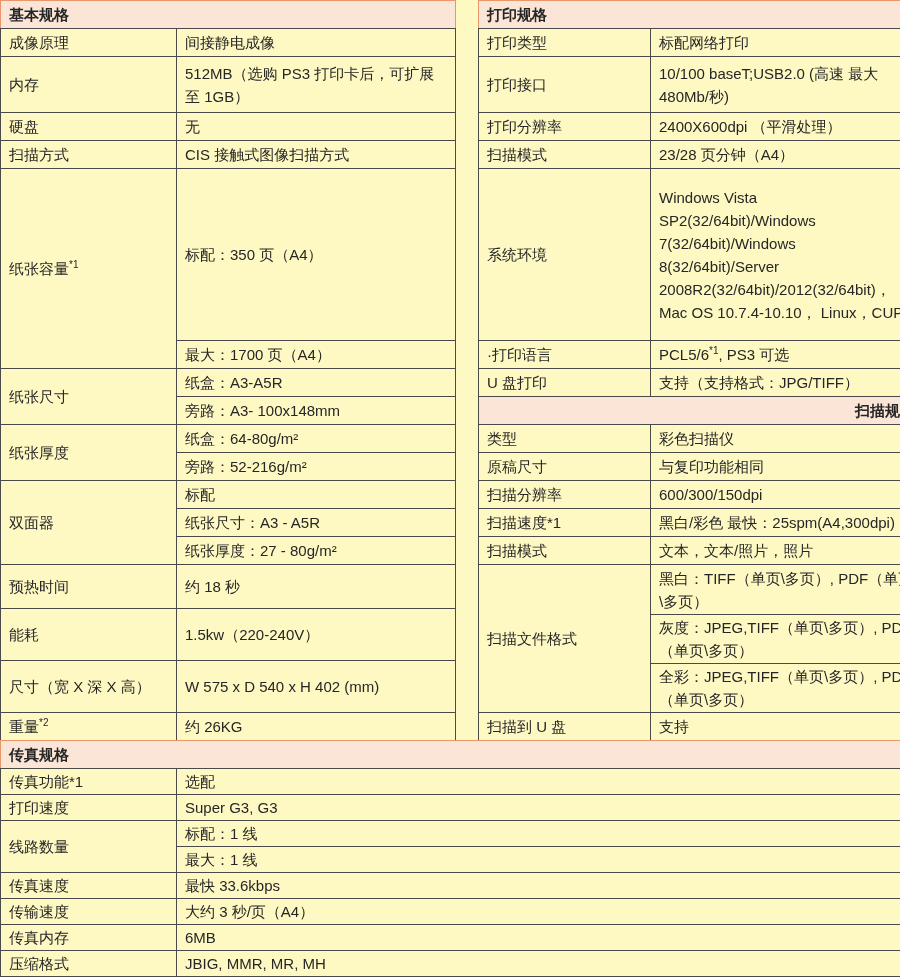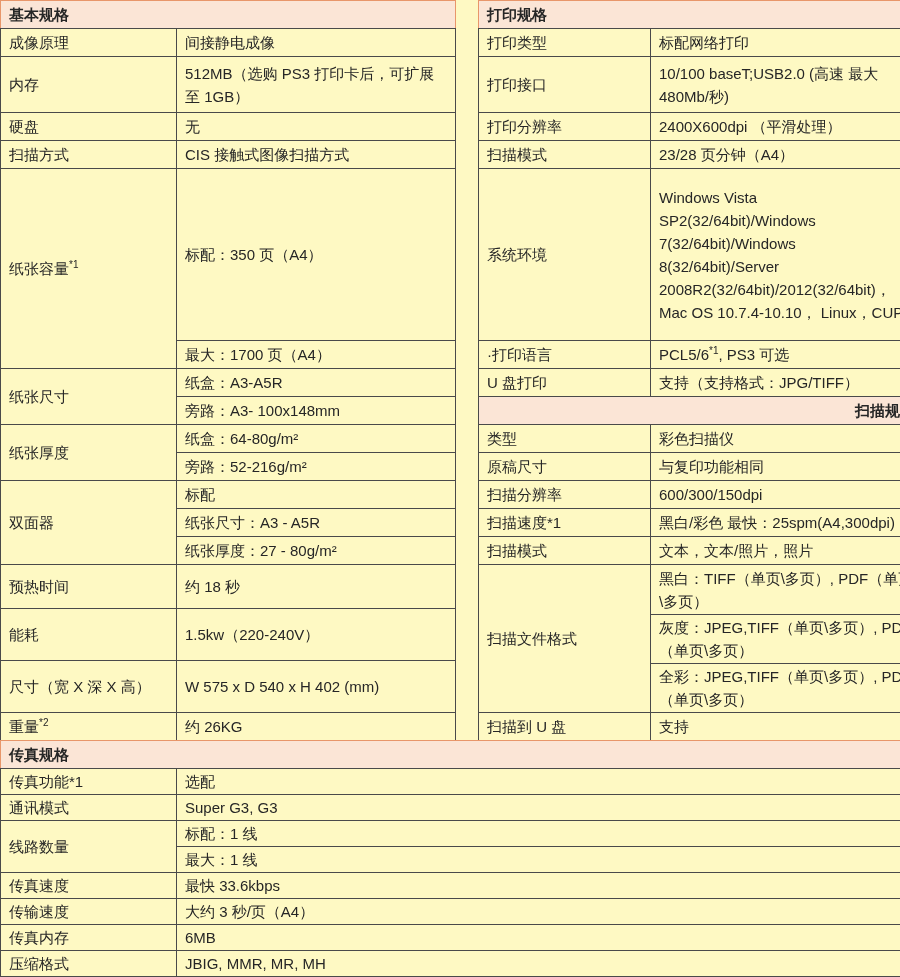--- a/index.html
+++ b/index.html
@@ -185,21 +185,21 @@
       </colgroup>
     <tbody>
         <tr class="h28">
           <td colspan="2" class="band">传真规格</td>
         </tr>
     <tr class="h27">
       <td>传真功能*1</td>
       <td>选配</td>
     </tr>
     <tr class="h27">
-      <td>通讯模式</td>
+      <td>打印速度</td>
       <td>Super G3, G3</td>
     </tr>
     <tr class="h27">
       <td rowspan="2">线路数量</td>
       <td>标配：1 线</td>
     </tr>
     <tr class="h27">
       <td>最大：1 线</td>
     </tr>
     <tr class="h27">

